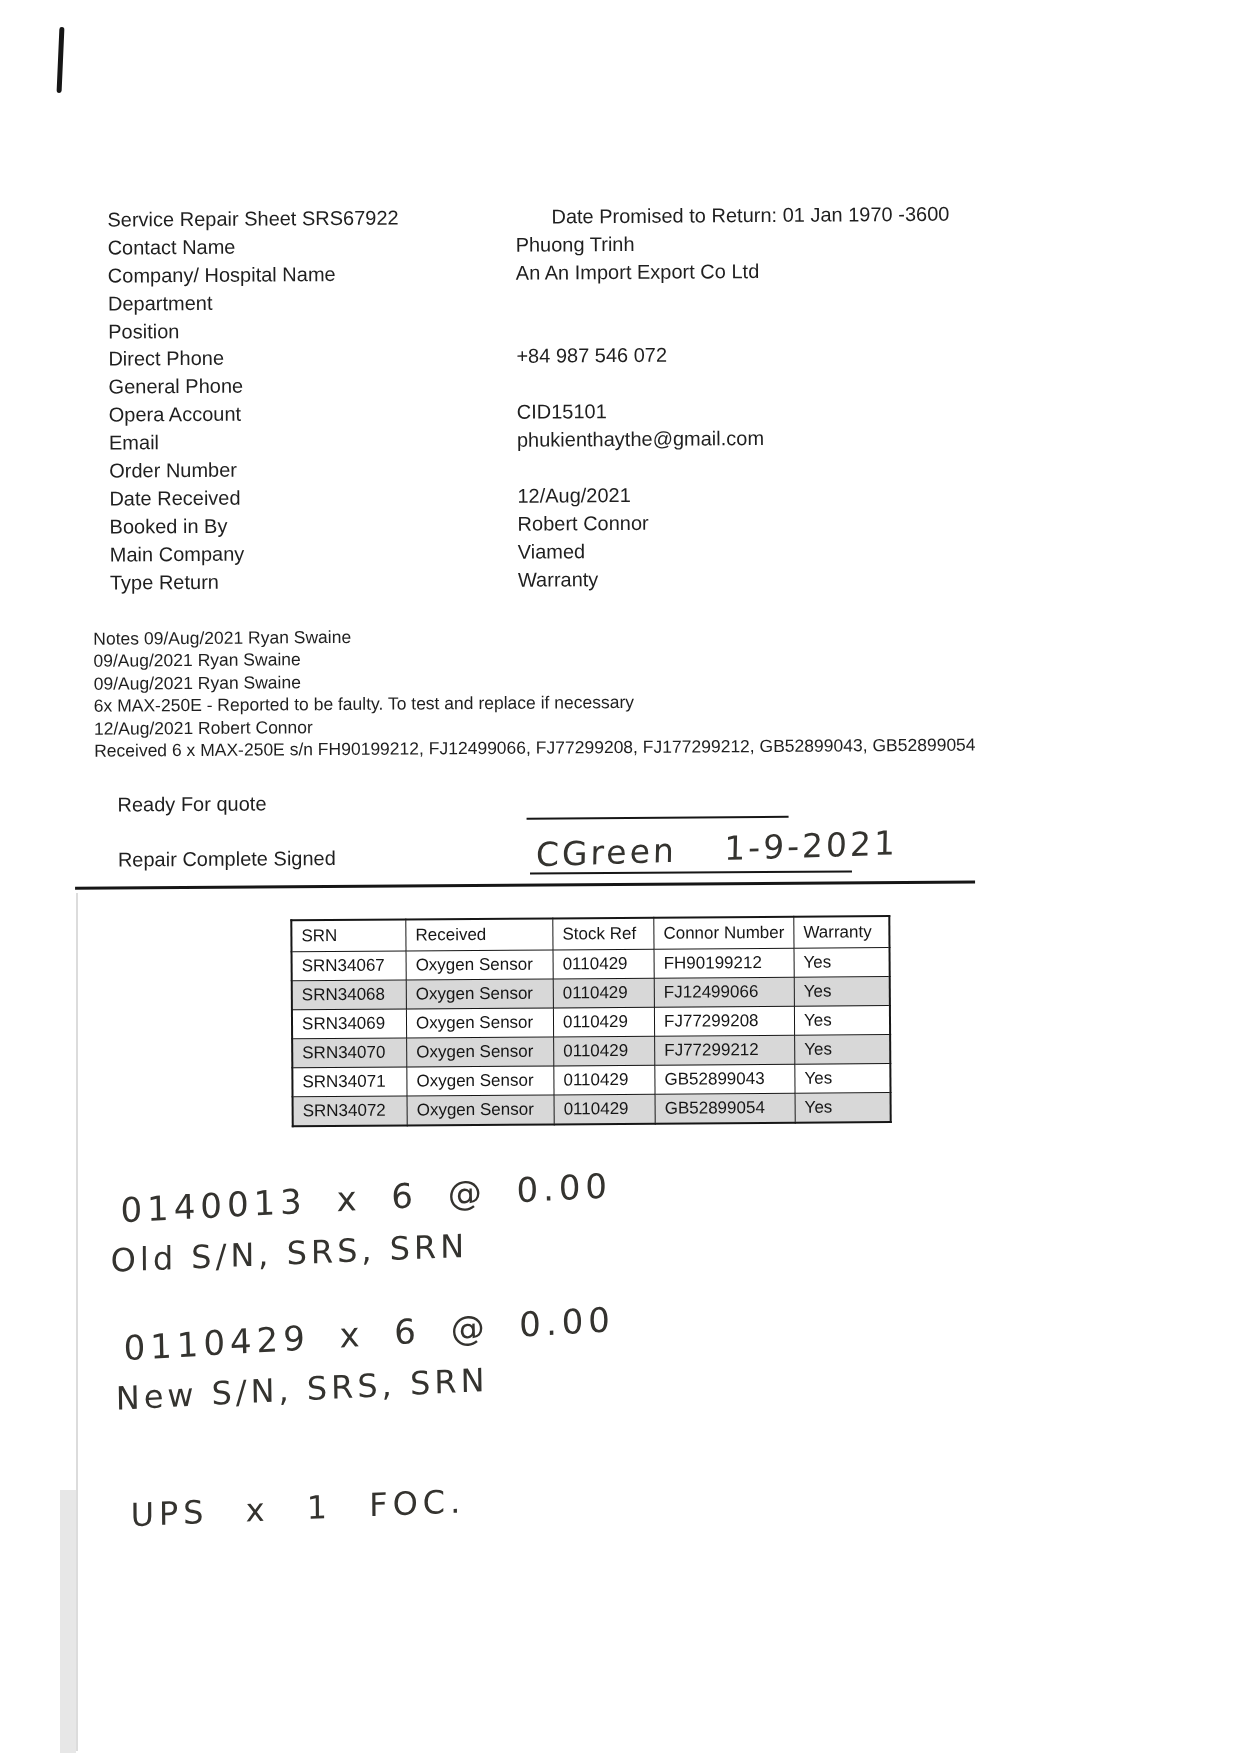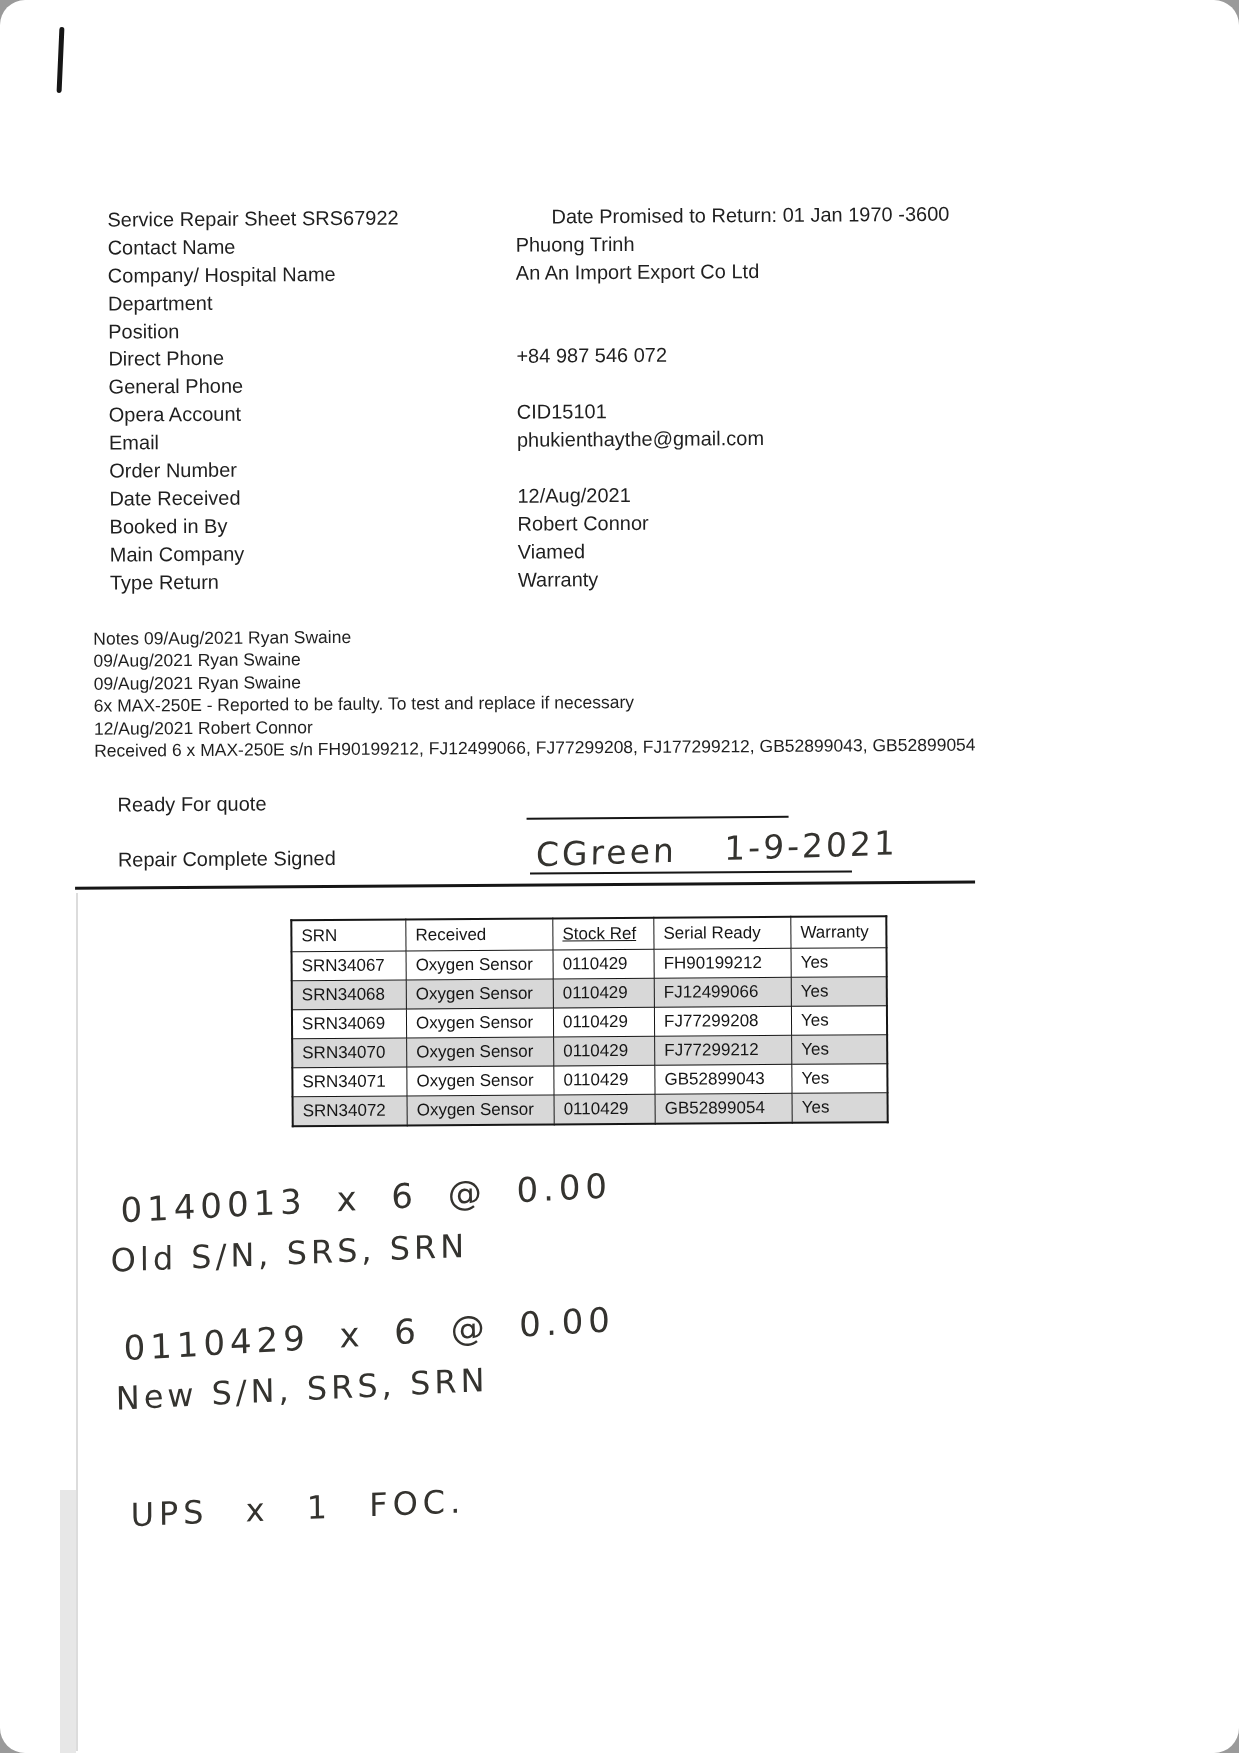--- a/index.html
+++ b/index.html
@@ -4,21 +4,20 @@
 <style>
   html,body{margin:0;padding:0;background:#9a9a9a;}
   .page{
     position:relative;
     width:1239px;height:1753px;
     background:#ffffff;
     overflow:hidden;
     font-family:"Liberation Sans", sans-serif;
     color:#1f1f1f;
     margin:0 auto;
-    border-radius:25px;
   }
   .doc{
     position:absolute; inset:0;
     transform:rotate(-0.4deg);
     transform-origin:50% 50%;
   }
   
   .pen-mark{
     position:absolute; left:58px; top:27px; width:5px; height:66px;
     background:#161616; border-radius:3px; transform:rotate(2.5deg);
@@ -77,21 +76,21 @@
     border:1.5px solid #161616;
     padding:3px 9px;
     text-align:left;
     font-weight:normal;
     white-space:nowrap;
     height:22px;
   }
   .srn-table th{height:24px;}
   .col-srn{width:95px;}
   .col-eq{width:128px;}
-  .col-stock{width:82px;text-decoration:underline;}
+  .col-stock{width:82px;}
   .col-serial{width:118px;}
   .col-warr{width:76px;}
   tr.shaded td{background:#d8d8d8;}
 </style>
 </head>
 <body>
 
 <div class="page">
 
   <div class="pen-mark"></div>
@@ -153,21 +152,21 @@
     </div>
     <div class="rule rule-sign"></div>
     <div class="rule rule-long"></div>
 
     <table class="srn-table">
       <thead>
         <tr>
           <th class="col-srn">SRN</th>
           <th class="col-eq">Received</th>
           <th class="col-stock">Stock Ref</th>
-          <th class="col-serial">Serial Ready</th>
+          <th class="col-serial">Connor Number</th>
           <th class="col-warr">Warranty</th>
         </tr>
       </thead>
       <tbody>
         <tr>
           <td>SRN34067</td>
           <td>Oxygen Sensor</td>
           <td>0110429</td>
           <td>FH90199212</td>
           <td>Yes</td>

